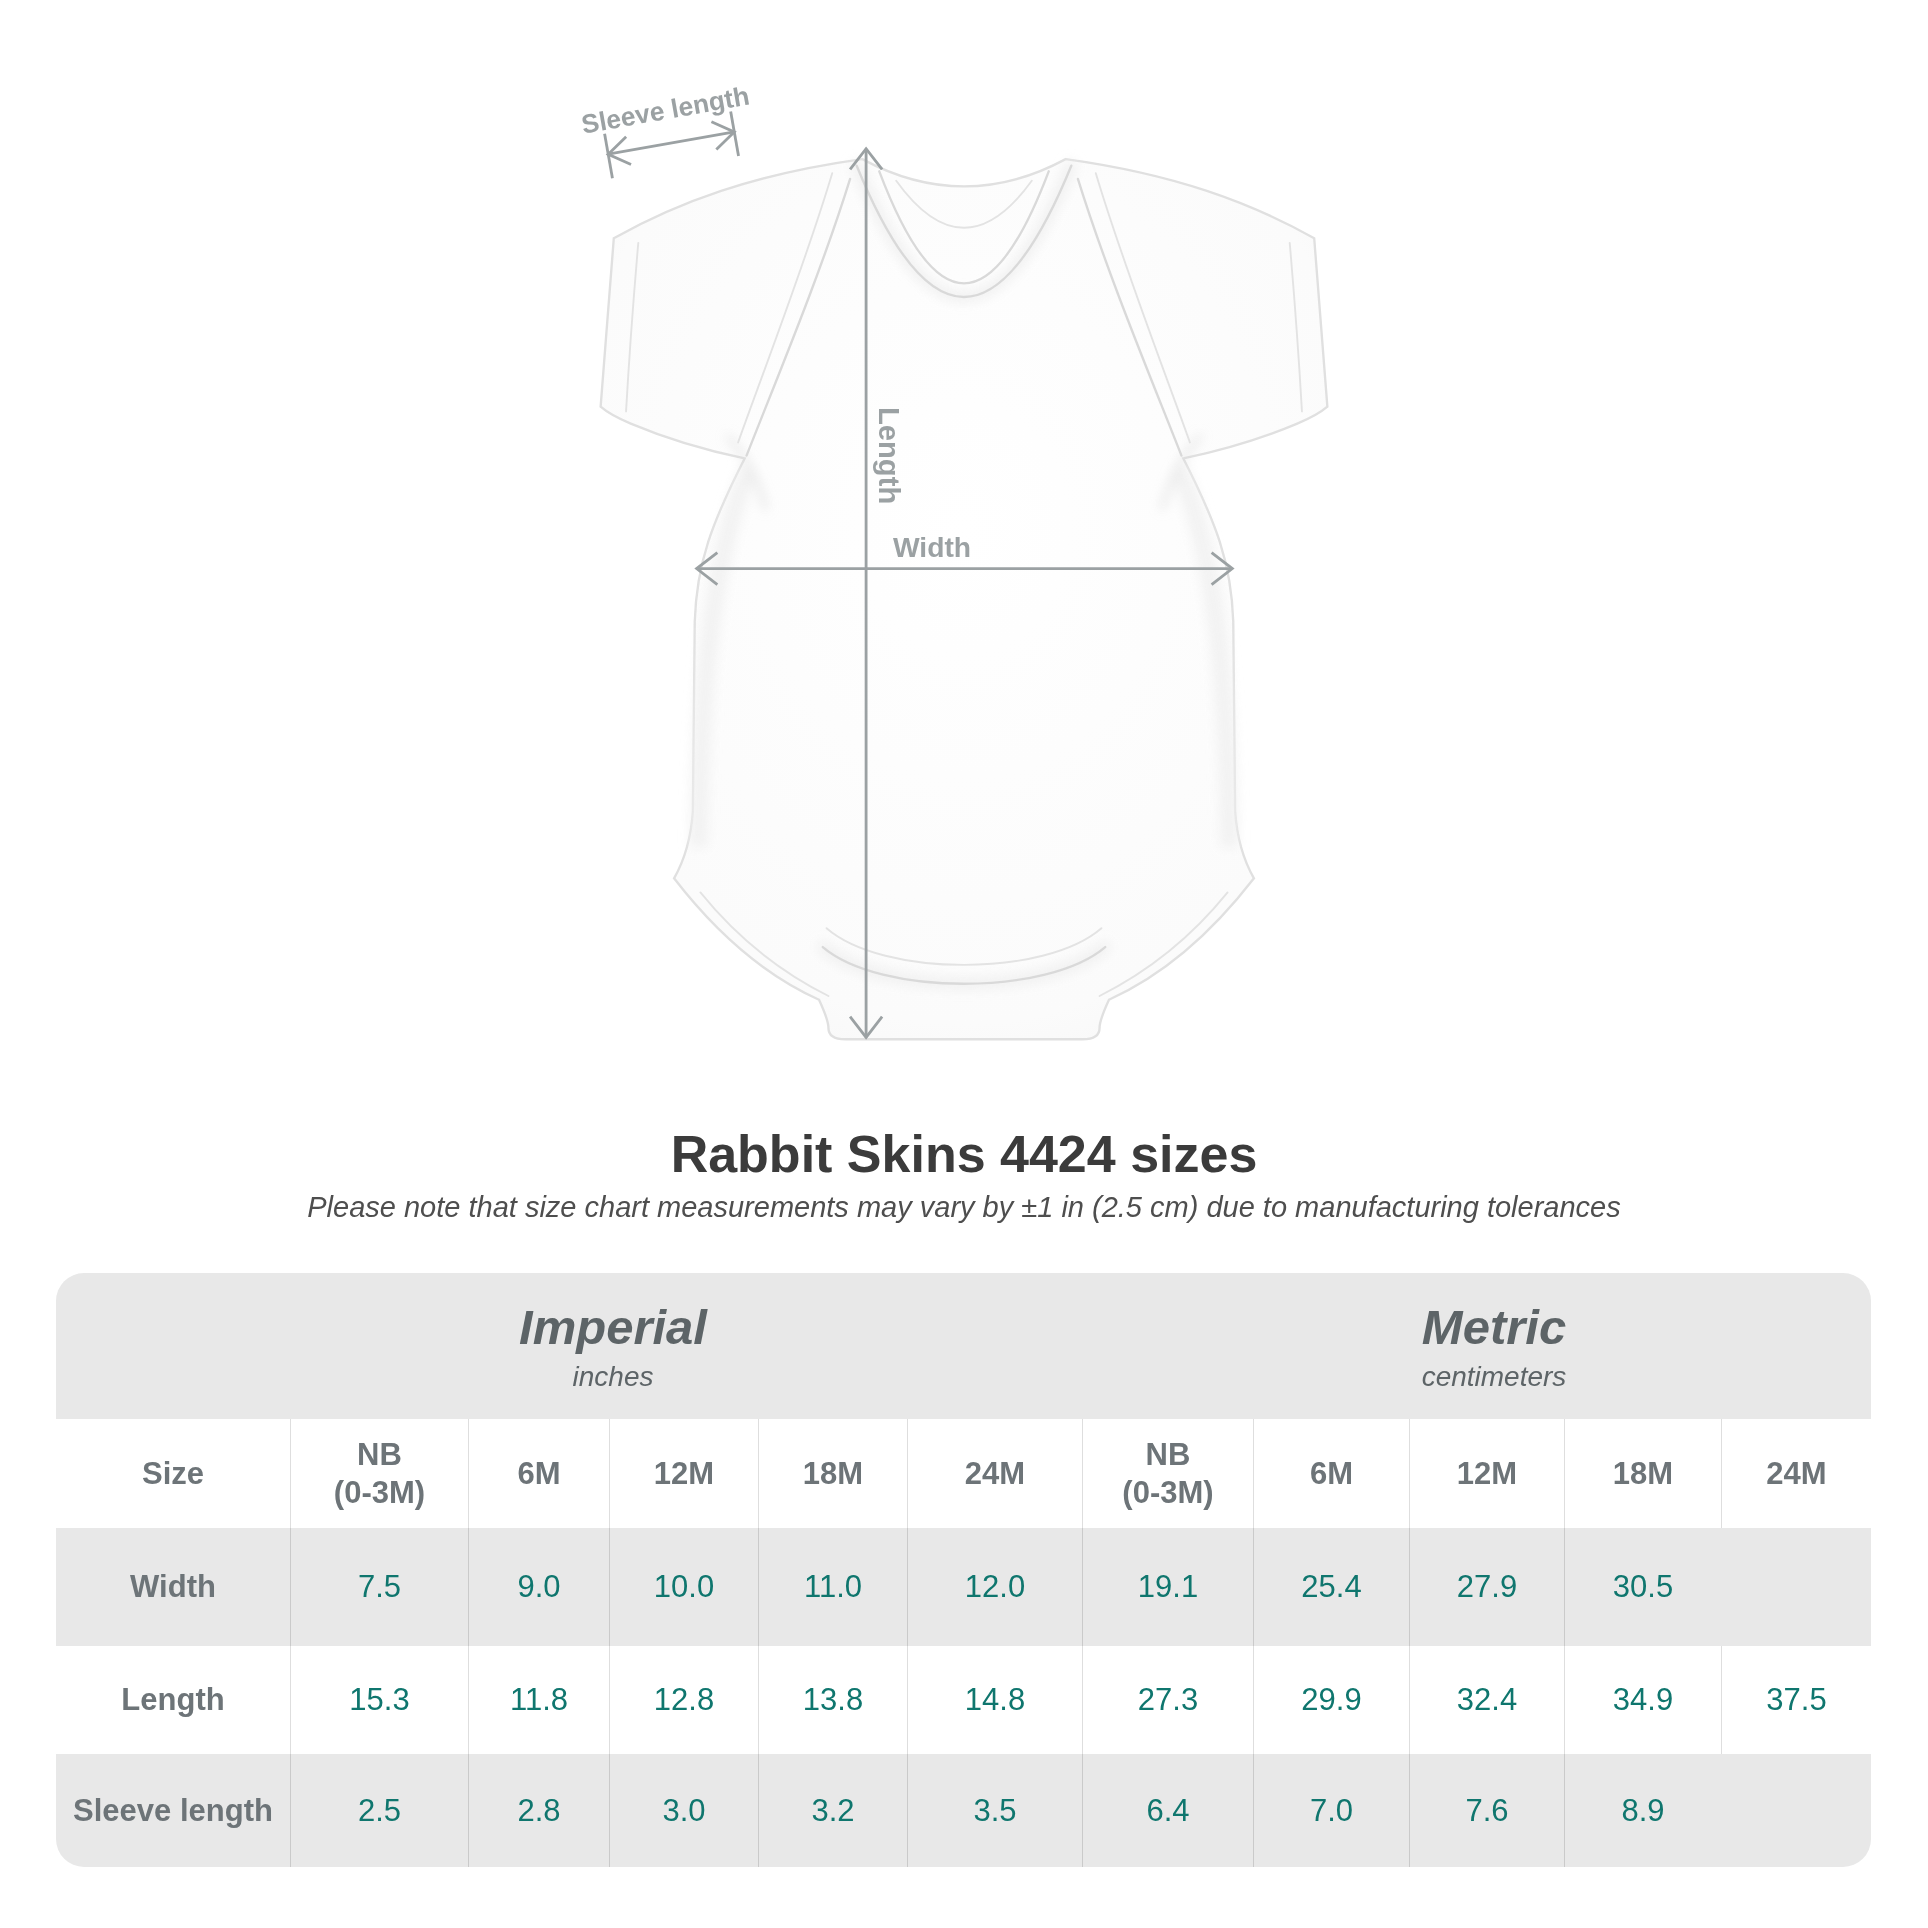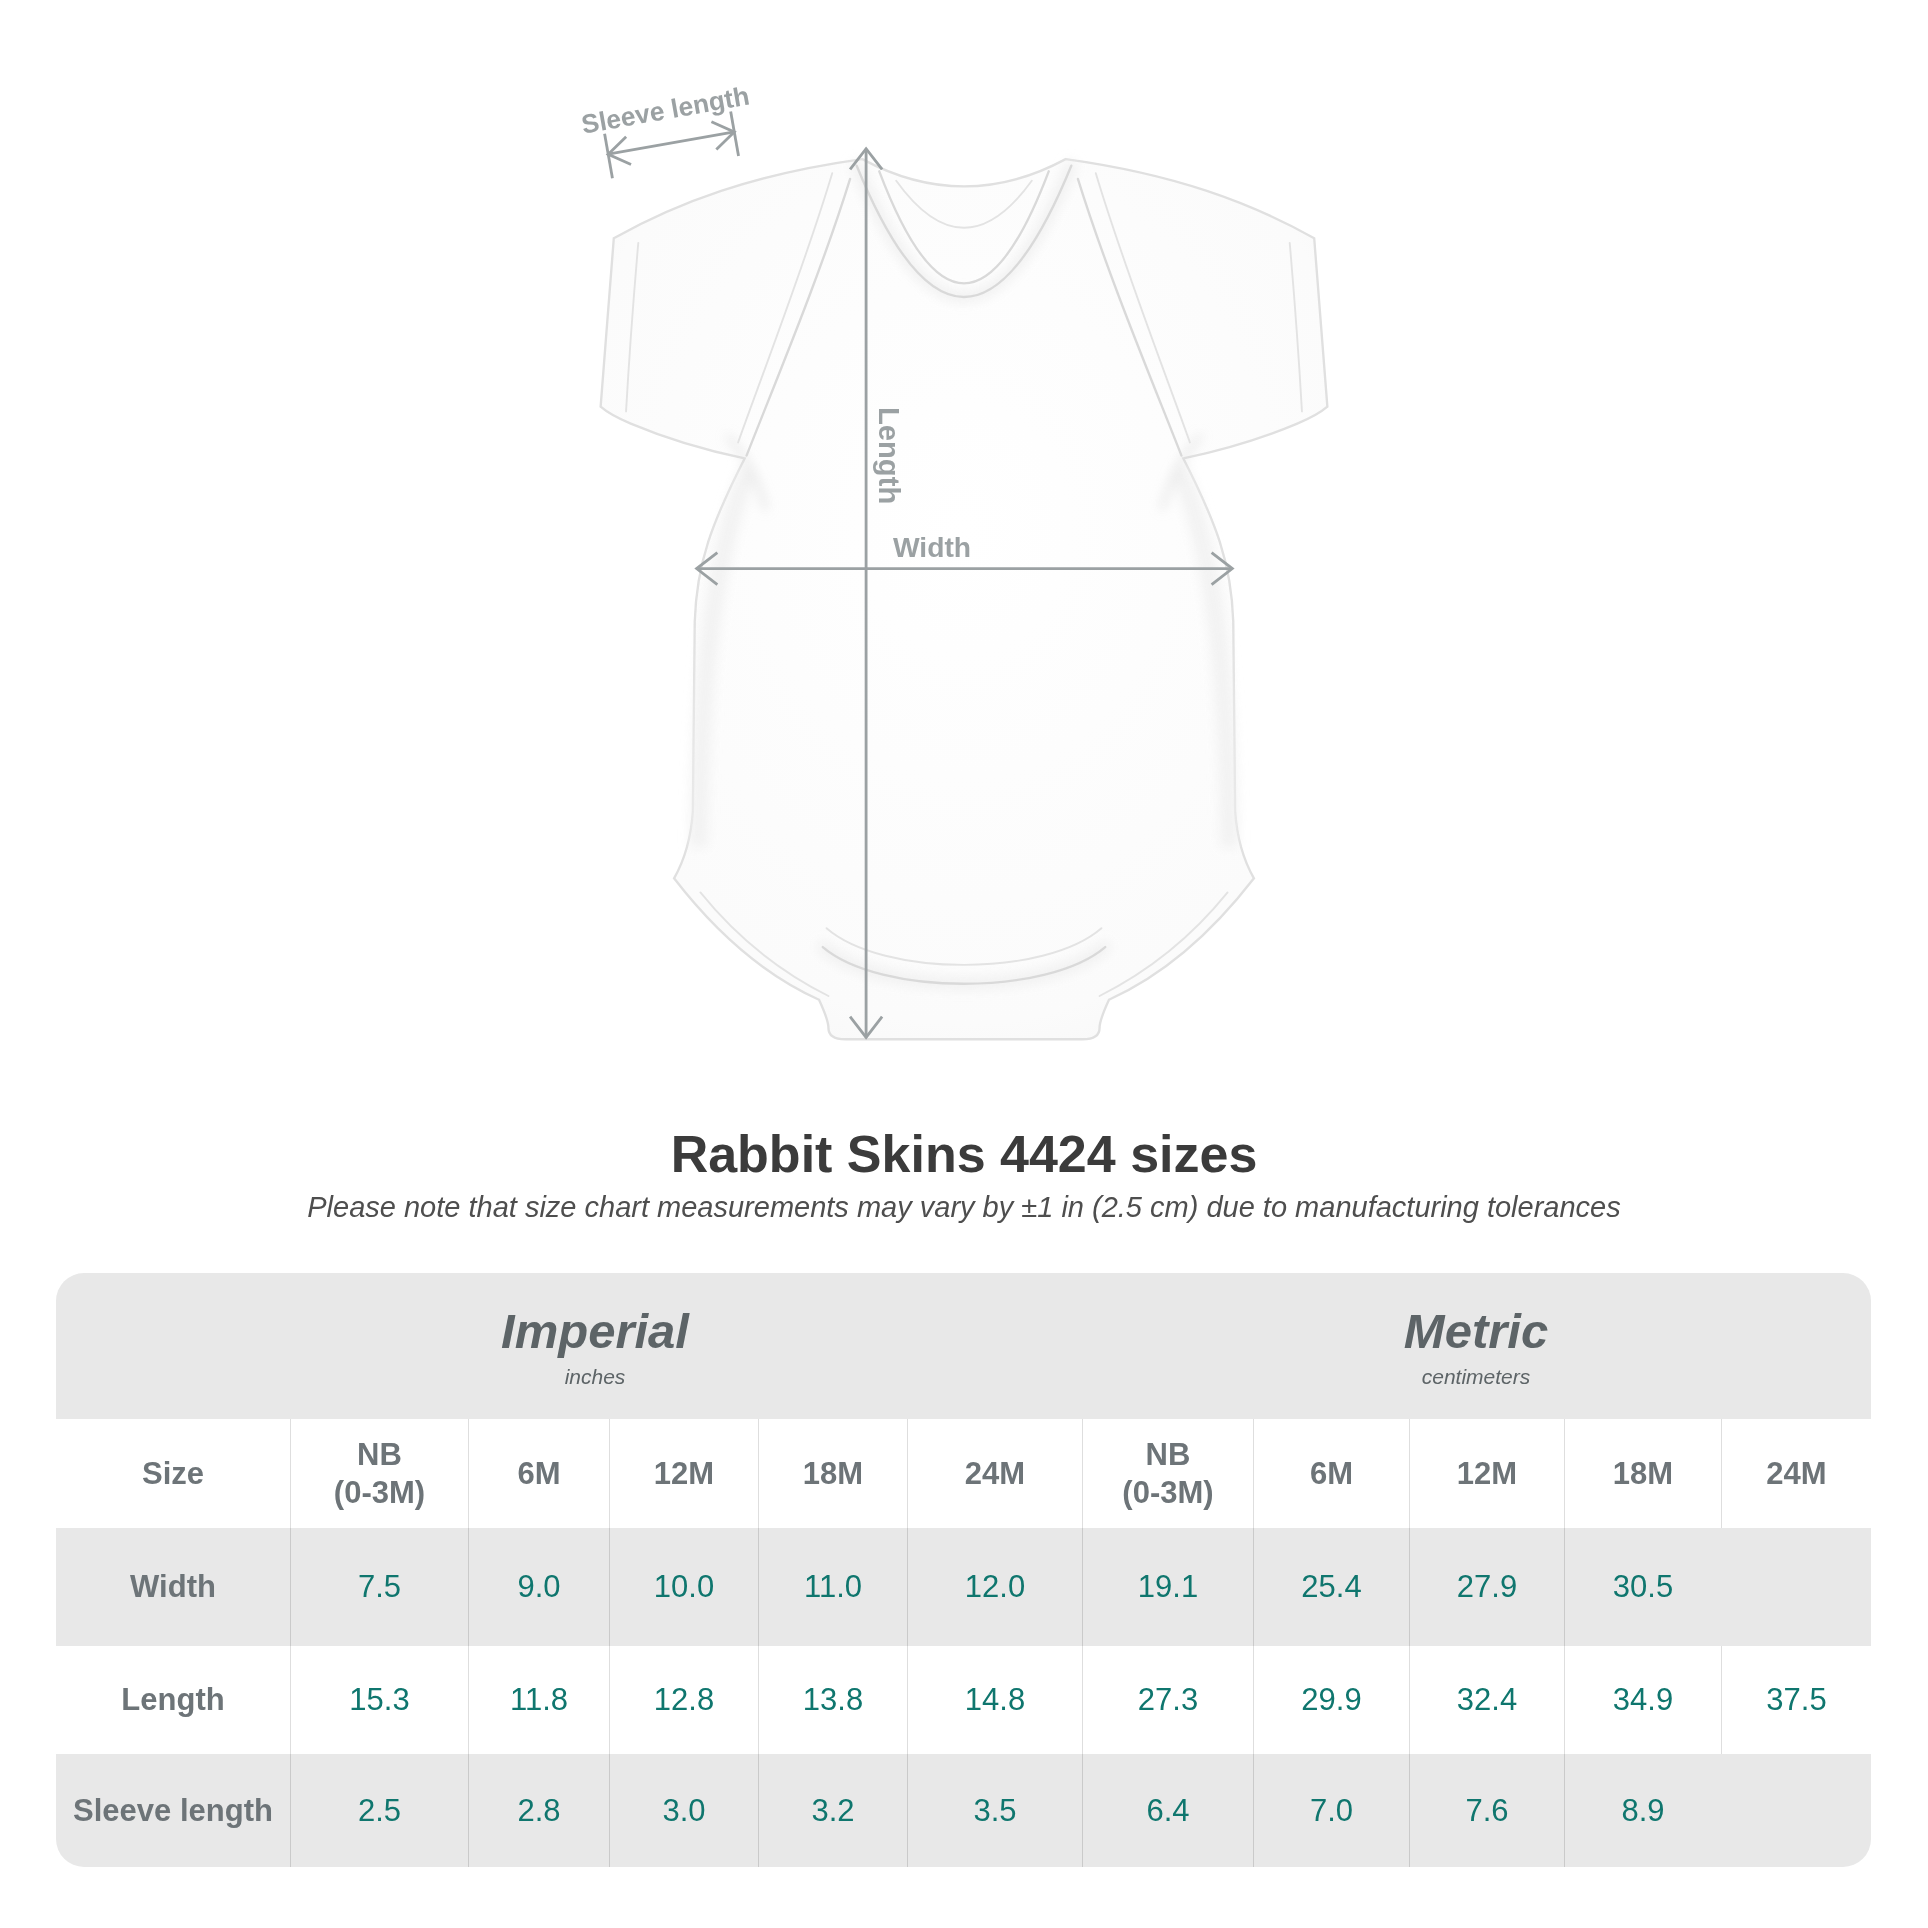--- a/index.html
+++ b/index.html
@@ -17,25 +17,25 @@
   
   .chart-title{position:absolute;left:0;top:1128px;width:1928px;text-align:center;
                font-size:52px;line-height:53px;font-weight:bold;color:#3b3b3b;}
   .chart-subtitle{position:absolute;left:0;top:1190px;width:1928px;text-align:center;
                font-size:29px;line-height:34px;font-style:italic;color:#4e4e4e;}
 
   
   .size-table{position:absolute;left:56px;top:1273px;width:1815px;height:594px;
               border-radius:28px;overflow:hidden;background:#ffffff;}
   .trow{display:grid;grid-template-columns:234px 178px 141px 149px 149px 175px 171px 156px 155px 157px 150px;}
-  .band{display:grid;grid-template-columns:1025px 790px;height:146px;background:#e8e8e8;}
+  .band{display:grid;grid-template-columns:1025px 790px;height:146px;background:#e8e8e8;padding-left:18px;}
   .band-cell{display:flex;flex-direction:column;align-items:center;justify-content:center;gap:5.6px;color:#5d6467;}
   .band-cell.imperial{padding-left:53px;}
   .band-label{font-size:49px;font-weight:bold;font-style:italic;}
-  .band-unit{font-size:21px;font-style:italic;}
+  .band-unit{font-size:28px;font-style:italic;}
   .cell{display:flex;align-items:center;justify-content:center;text-align:center;
         font-size:31px;color:#0f766e;}
   .cell.sep{border-left:1.9px solid rgba(0,0,0,0.13);}
   .cell.head{font-weight:bold;color:#6d7478;white-space:pre-line;line-height:38px;}
   .row-sizes{height:109px;background:#ffffff;}
   .row-width{height:118px;background:#e8e8e8;}
   .row-length{height:108px;background:#ffffff;}
   .row-sleeve{height:113px;background:#e8e8e8;}
 </style>
 </head>

